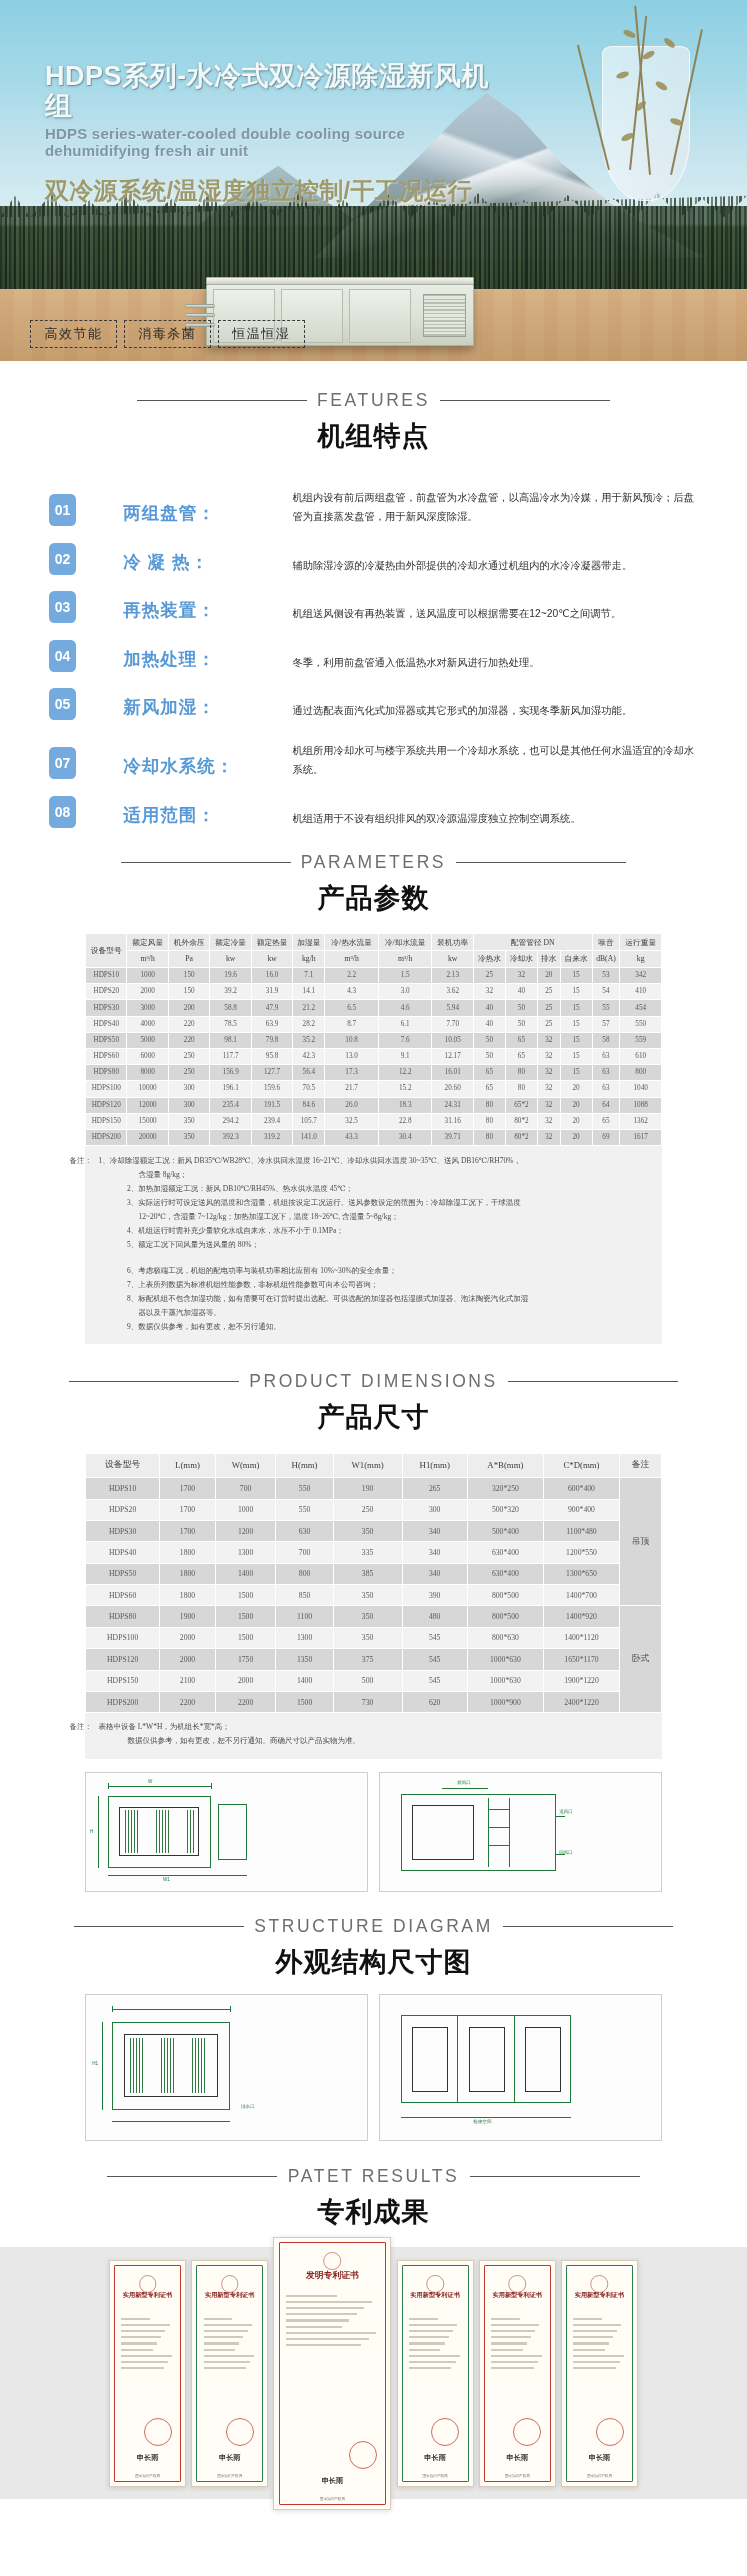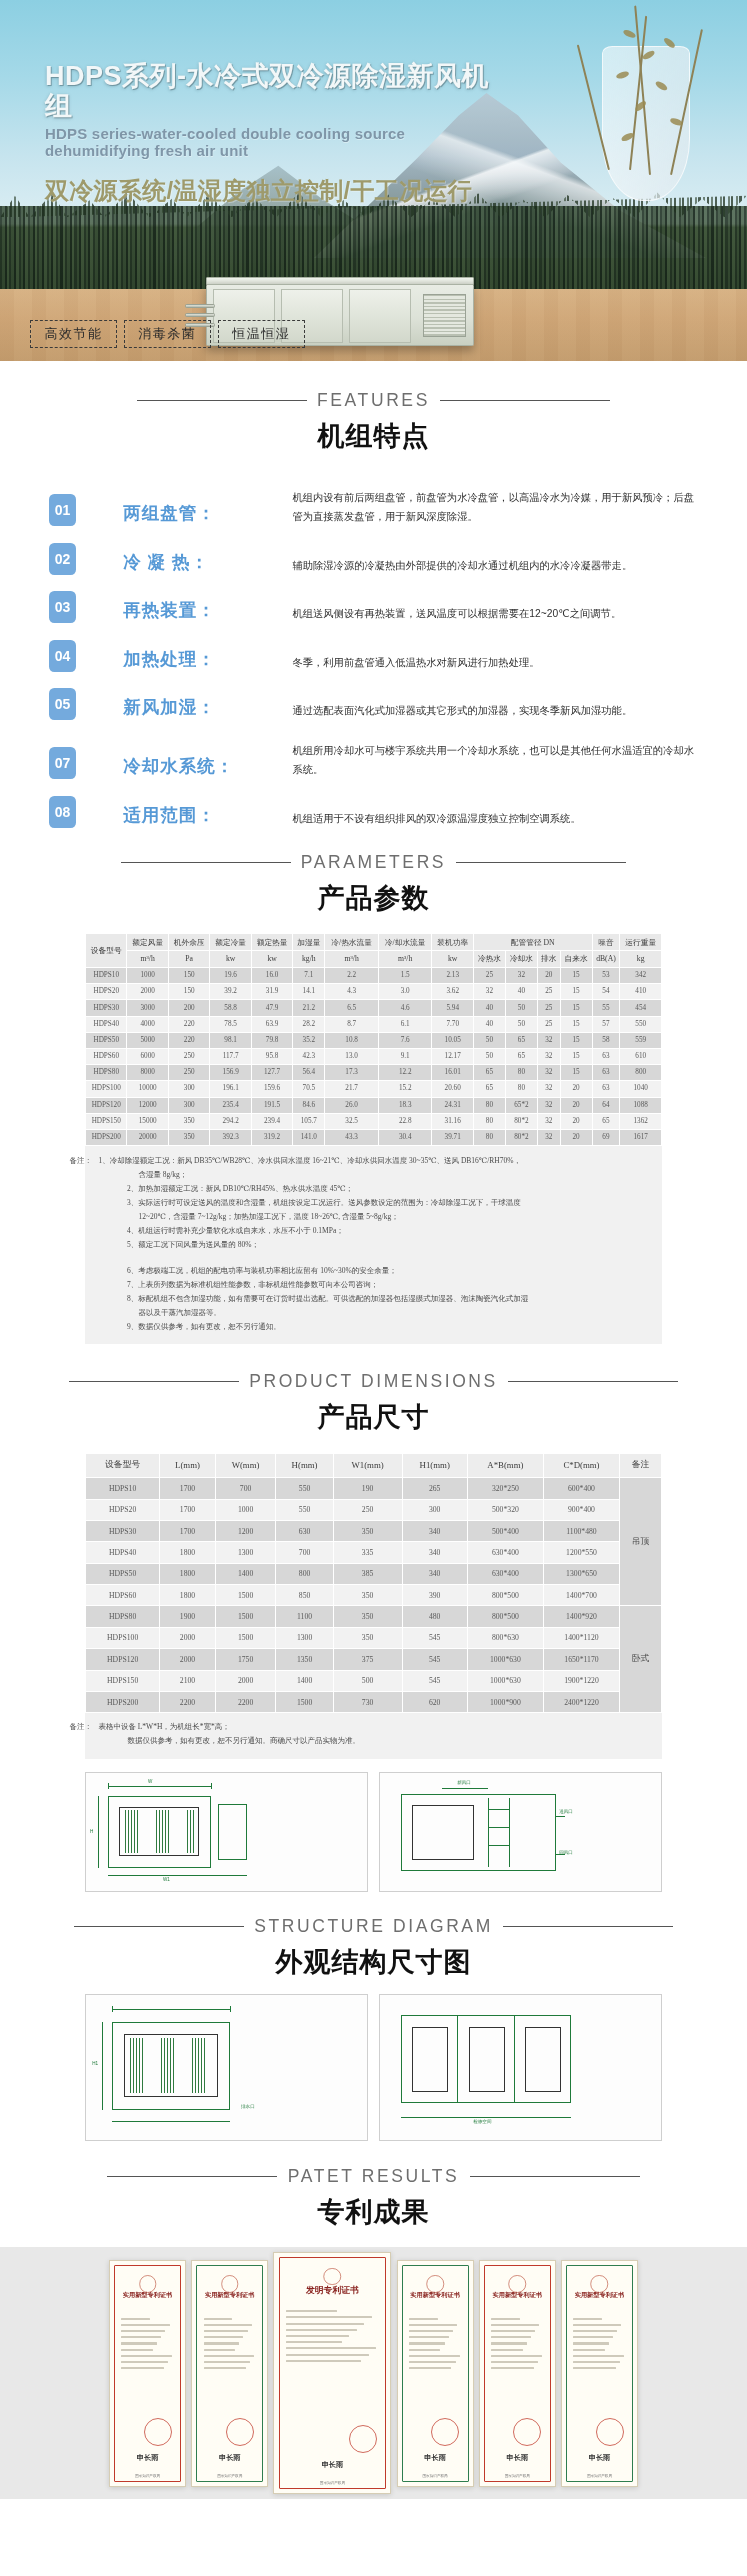--- a/index.html
+++ b/index.html
@@ -210,21 +210,21 @@
   .patent-strip {
     width:747px; height:252px; margin-top:17.5px;
     background:#e8e8e8; position:relative; display:flex;
     align-items:center; justify-content:center; gap:5.2px;
   }
   .cert {
     width:77px; height:227px; background:#fffdf5;
     border:0.5px solid #d6cdb4; position:relative; overflow:hidden;
     box-shadow:0 1px 5.2px rgba(0,0,0,.14);
   }
-  .cert.big { width:118px; height:242px; z-index:3; }
+  .cert.big { width:118px; height:273px; z-index:3; }
   .cert .frame {
     position:absolute; inset:4.1px; border:1.5px double #c0392b; border-radius:1px;
   }
   .cert .frame.green { border-color:#2e7d4f; }
   .cert .ctitle {
     position:absolute; left:0; right:0; top:30px; text-align:center;
     font-size:6.2px; font-weight:bold; color:#8a2420;
   }
   .cert.big .ctitle { font-size:8.8px; top:32px; }
   .cert .clines { position:absolute; left:11.3px; right:11.3px; top:57px; }

